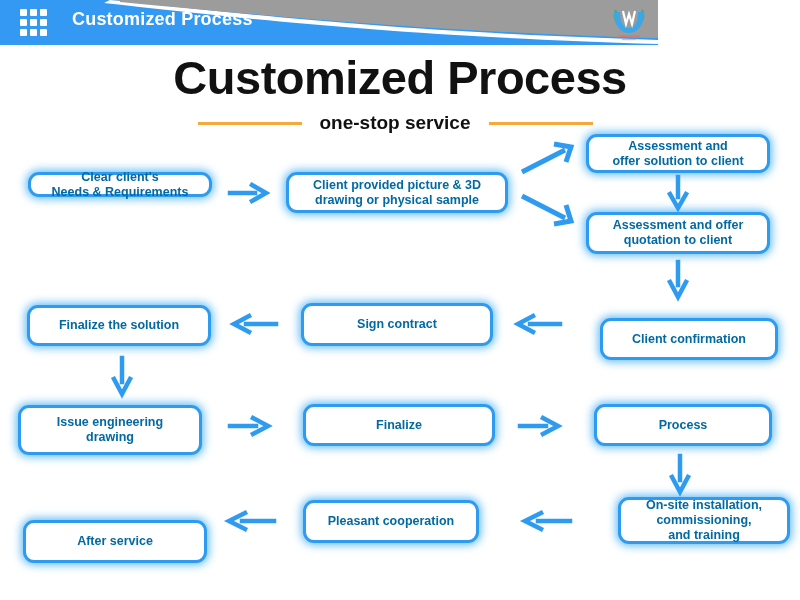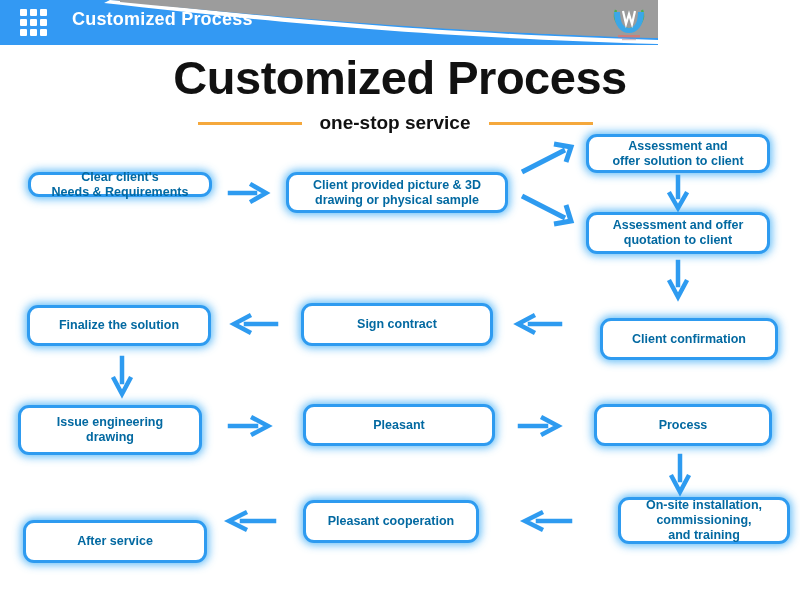--- a/index.html
+++ b/index.html
@@ -161,21 +161,21 @@
 <div class="node" style="left:586px; top:212px; width:184px; height:42px;">Assessment and offer<br>quotation to client</div>
 
 <div class="node" style="left:600px; top:303px; width:178px; height:42px;margin-top:15px;">Client confirmation</div>
 
 <div class="node" style="left:301px; top:303px; width:192px; height:43px;">Sign contract</div>
 
 <div class="node" style="left:27px;  top:305px; width:184px; height:41px;">Finalize the solution</div>
 
 <div class="node" style="left:18px;  top:405px; width:184px; height:50px;">Issue engineering<br>drawing</div>
 
-<div class="node" style="left:303px; top:404px; width:192px; height:42px;">Pleasant</div>
+<div class="node" style="left:303px; top:404px; width:192px; height:42px;">Finalize</div>
 
 <div class="node" style="left:594px; top:404px; width:178px; height:42px;">Process</div>
 
 <div class="node" style="left:598px; top:497px; width:172px; height:47px;margin-left:20px;">On-site installation,<br>commissioning,<br>and training</div>
 
 <div class="node" style="left:303px; top:500px; width:176px; height:43px;">Pleasant cooperation</div>
 
 <div class="node" style="left:23px;  top:497px; width:184px; height:43px;margin-top:23px;">After service</div>
 
 <div class="arrow" style="left:228px; top:182px;">

